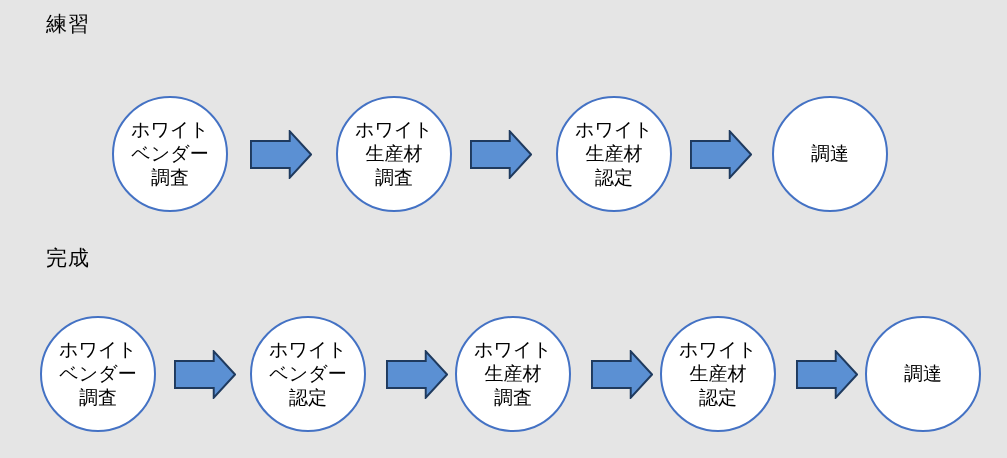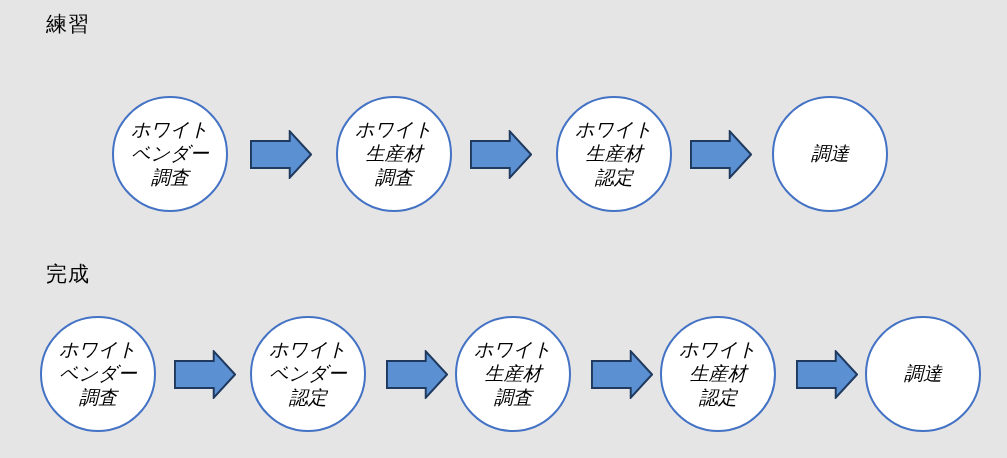--- a/index.html
+++ b/index.html
@@ -18,40 +18,39 @@
   .row-label {
     position: absolute;
     left: 46px;
     font-size: 21px;
     line-height: 26px;
     color: #000000;
     letter-spacing: 1px;
     white-space: nowrap;
   }
   .row-label.r1 { top: 11px; }
-  .row-label.r2 { top: 261px; }
+  .row-label.r2 { top: 245px; }
   .circle {
     position: absolute;
     width: 116px;
     height: 116px;
     box-sizing: border-box;
     border: 2px solid #4472C4;
     border-radius: 50%;
     background: #ffffff;
     display: flex;
     align-items: center;
     justify-content: center;
   }
   .circle .txt {
     white-space: pre-line;
     text-align: center;
     font-size: 19px;
     line-height: 24px;
     color: #000000;
-    font-style: italic;
   }
   .r1c { top: 96px; }
   .r2c { top: 316px; }
   .arrow {
     position: absolute;
     width: 62px;
     height: 49px;
   }
   .r1a { top: 130px; }
   .r2a { top: 350px; }

